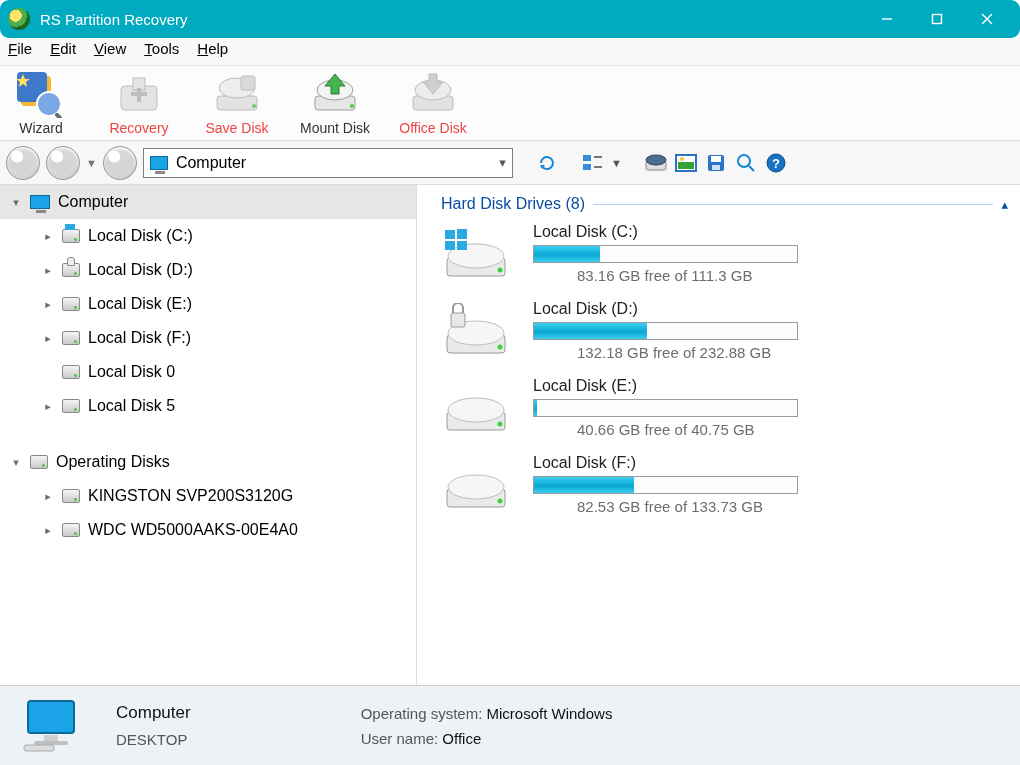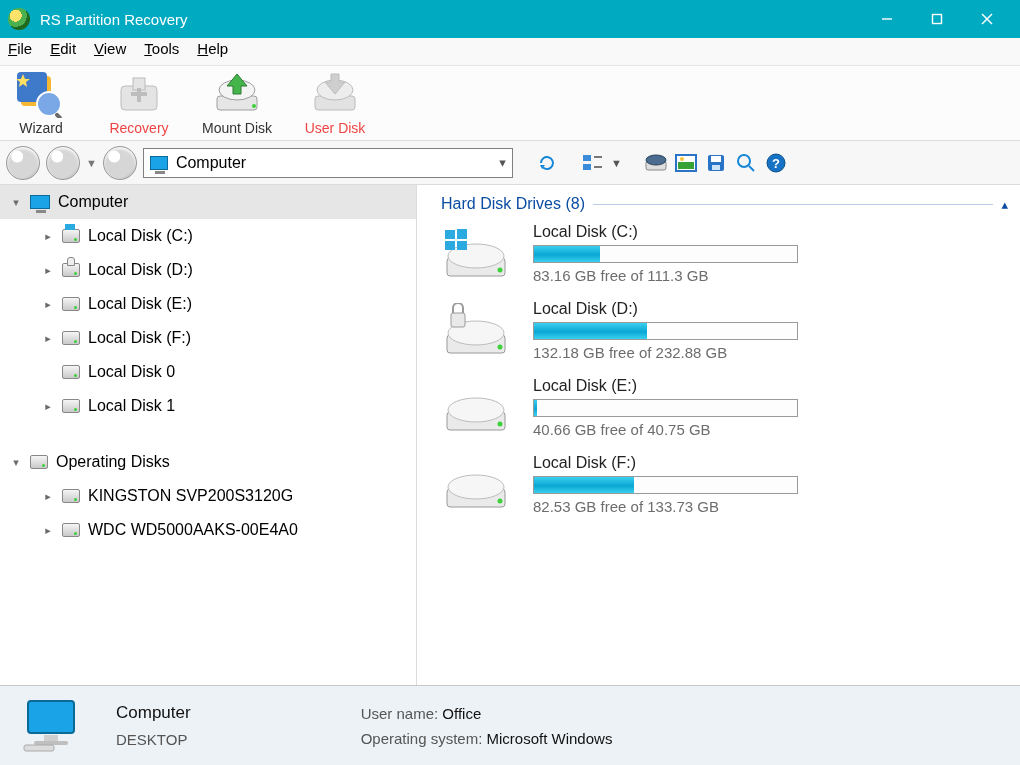--- a/index.html
+++ b/index.html
@@ -1,19 +1,19 @@
 <!DOCTYPE html>
 <html><head>
 <meta charset="utf-8">
 <style>
 * { margin: 0; padding: 0; box-sizing: border-box; font-family: "Segoe UI", Tahoma, sans-serif; }
 body { background: #fff; width: 1020px; height: 765px; overflow: hidden; display: flex; flex-direction: column; }
 
 
-.titlebar { background: #00aac1; height: 38px; display: flex; align-items: center; padding: 0 8px; color: #fff; }
+.titlebar { background: #00aac1; height: 38px; display: flex; align-items: center; padding: 0 8px; color: #fff; border-radius: 9px; }
 .titlebar .app-icon { width: 22px; height: 22px; margin-right: 10px; border-radius: 50%; background: radial-gradient(circle at 35% 35%, #ffe26a 0 30%, #4caf50 30% 55%, #1e6a1e 55% 100%); position: relative; }
 .titlebar .app-title { font-size: 15px; }
 .titlebar .spacer { flex: 1; }
 .win-btn { width: 50px; height: 38px; display: flex; align-items: center; justify-content: center; color: #fff; font-size: 14px; }
 
 
 .menubar { height: 28px; display: flex; padding: 2px 8px; gap: 18px; font-size: 15px; border-bottom: 1px solid #e6e6e6; background: #f9f9f9; }
 .menubar .menu-item { cursor: pointer; }
 .menubar .menu-item .ul { text-decoration: underline; }
 
@@ -51,21 +51,21 @@
 .mon-ic::after{content:"";position:absolute;bottom:-5px;left:5px;width:10px;height:3px;background:#888;}
 
 .content { flex: 1; overflow-y: scroll; padding: 6px 10px 6px 24px; position: relative; font-size: 16px; }
 .grp-header { display: flex; align-items: center; color: #0b4da2; font-size: 16px; margin: 4px 0 10px 0; }
 .grp-header .line { flex: 1; height: 1px; background: #b9cde8; margin: 0 8px; }
 .grp-header .collapse { color: #0b4da2; font-size: 13px; cursor:pointer; margin-right:2px;}
 
 .drive-item { display: flex; align-items: center; gap: 22px; margin-bottom: 16px; }
 .drive-img { width: 70px; height: 56px; position: relative; }
 .drive-title { font-size: 16px; color: #222; margin-bottom: 4px; }
-.drive-free  { font-size: 15px; color: #6d6d6d; margin-top: 4px; }
+.drive-free  { font-size: 15px; color: #6d6d6d; margin-top: 4px; margin-left: 44px; }
 .capbar { width: 265px; height: 18px; border: 1px solid #9a9a9a; background: #fdfdfd; position: relative; }
 .capbar .fill { position:absolute; left:0; top:0; bottom:0; background: linear-gradient(#3ad0f0, #0aa7d4 55%, #3ad0f0); }
 
 
 .status { height: 80px; border-top: 1px solid #c9c9c9; background: #edf2f6; display: flex; align-items: center; padding: 0 22px; gap: 30px; font-size: 15px; }
 .status .pc-icon { width: 64px; height: 54px; }
 .status .col { display:flex; flex-direction:column; gap:8px; }
 .status .k { color:#555; }
 .status .v { color:#111; }
 
@@ -124,40 +124,51 @@
     <div class="ticon">
       <svg width="52" height="48">
           <rect x="8" y="16" width="36" height="24" rx="4" fill="#e4e4e4" stroke="#bcbcbc"></rect>
           <rect x="20" y="8" width="12" height="12" fill="#e4e4e4" stroke="#bcbcbc"></rect>
           <rect x="18" y="22" width="16" height="4" fill="#bdbdbd"></rect>
           <rect x="24" y="18" width="4" height="14" fill="#bdbdbd"></rect>
         </svg>
     </div>
     <span class="label">Recovery</span>
   </div>
+  <div class="tool-btn disabled">
+    <div class="ticon">
+      <svg width="52" height="48">
+          <rect x="6" y="26" width="40" height="14" rx="3" fill="#e2e2e2" stroke="#bcbcbc"></rect>
+          <ellipse cx="26" cy="18" rx="18" ry="10" fill="#ededed" stroke="#bcbcbc"></ellipse>
+          <circle cx="43" cy="36" r="2" fill="#6cc96c"></circle>
+          <rect x="30" y="6" width="14" height="14" rx="2" fill="#d9d9d9" stroke="#bcbcbc"></rect>
+        </svg>
+    </div>
+    <span class="label">Save Disk</span>
+  </div>
   <div class="tool-btn">
     <div class="ticon">
       <svg width="52" height="48">
           <rect x="6" y="26" width="40" height="14" rx="3" fill="#e6e6e6" stroke="#9e9e9e"></rect>
           <ellipse cx="26" cy="20" rx="18" ry="10" fill="#f4f4f4" stroke="#9e9e9e"></ellipse>
           <circle cx="43" cy="36" r="2" fill="#3bd23b"></circle>
           <path d="M26 4 L36 16 H30 V24 H22 V16 H16 Z" fill="#43b54a" stroke="#2c7a31"></path>
         </svg>
     </div>
     <span class="label">Mount Disk</span>
   </div>
   <div class="tool-btn disabled">
     <div class="ticon">
       <svg width="52" height="48">
           <rect x="6" y="26" width="40" height="14" rx="3" fill="#e2e2e2" stroke="#bcbcbc"></rect>
           <ellipse cx="26" cy="20" rx="18" ry="10" fill="#ededed" stroke="#bcbcbc"></ellipse>
           <path d="M26 24 L36 12 H30 V4 H22 V12 H16 Z" fill="#cfcfcf" stroke="#bcbcbc"></path>
         </svg>
     </div>
-    <span class="label">User Disk</span>
+    <span class="label">Office Disk</span>
   </div>
 </div>
 
 <div class="navstrip">
   <div class="navcircle"></div>
   <div class="navcircle"></div>
   <span style="color:#777;font-size:11px;">▼</span>
   <div class="navcircle"></div>
   <div class="addrbox">
     <span class="mon"></span>
@@ -247,21 +258,21 @@
       <span>Local Disk (F:)</span>
     </div>
     <div class="tree-row lvl2">
       <span class="tri" style="visibility:hidden;">▸</span>
       <span class="disk-ic"></span>
       <span>Local Disk 0</span>
     </div>
     <div class="tree-row lvl2">
       <span class="tri">▸</span>
       <span class="disk-ic"></span>
-      <span>Local Disk 1</span>
+      <span>Local Disk 5</span>
     </div>
 
     <div class="section-gap"></div>
 
     <div class="tree-row lvl1">
       <span class="tri">▾</span>
       <span class="disk-ic"></span>
       <span>Operating Disks</span>
     </div>
     <div class="tree-row lvl2">
@@ -368,16 +379,16 @@
         <rect x="22" y="36" width="14" height="6" fill="#cfcfcf"></rect>
         <rect x="12" y="42" width="34" height="4" rx="2" fill="#bfbfbf"></rect>
         <rect x="2" y="46" width="30" height="6" rx="2" fill="#dcdcdc" stroke="#aaa"></rect>
       </svg>
   </div>
   <div class="col">
     <span class="v" style="font-size:17px;">Computer</span>
     <span class="k">DESKTOP</span>
   </div>
   <div class="col" style="margin-left:140px;">
+    <span><span class="k">Operating system:</span> <span class="v">Microsoft Windows</span></span>
     <span><span class="k">User name:</span> <span class="v">Office</span></span>
-    <span><span class="k">Operating system:</span> <span class="v">Microsoft Windows</span></span>
   </div>
 </div>
 
 </body></html>

